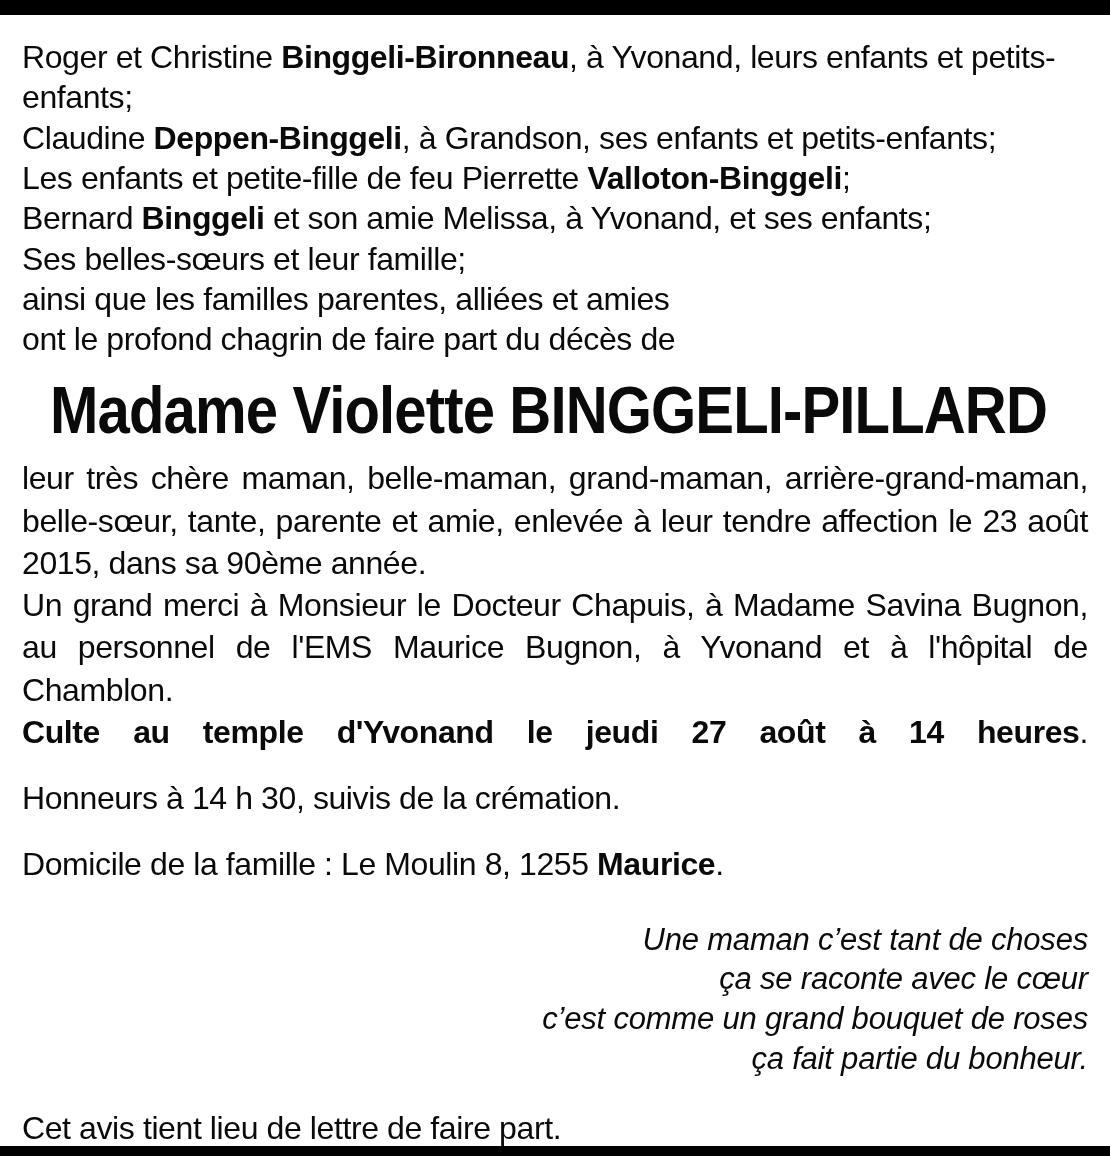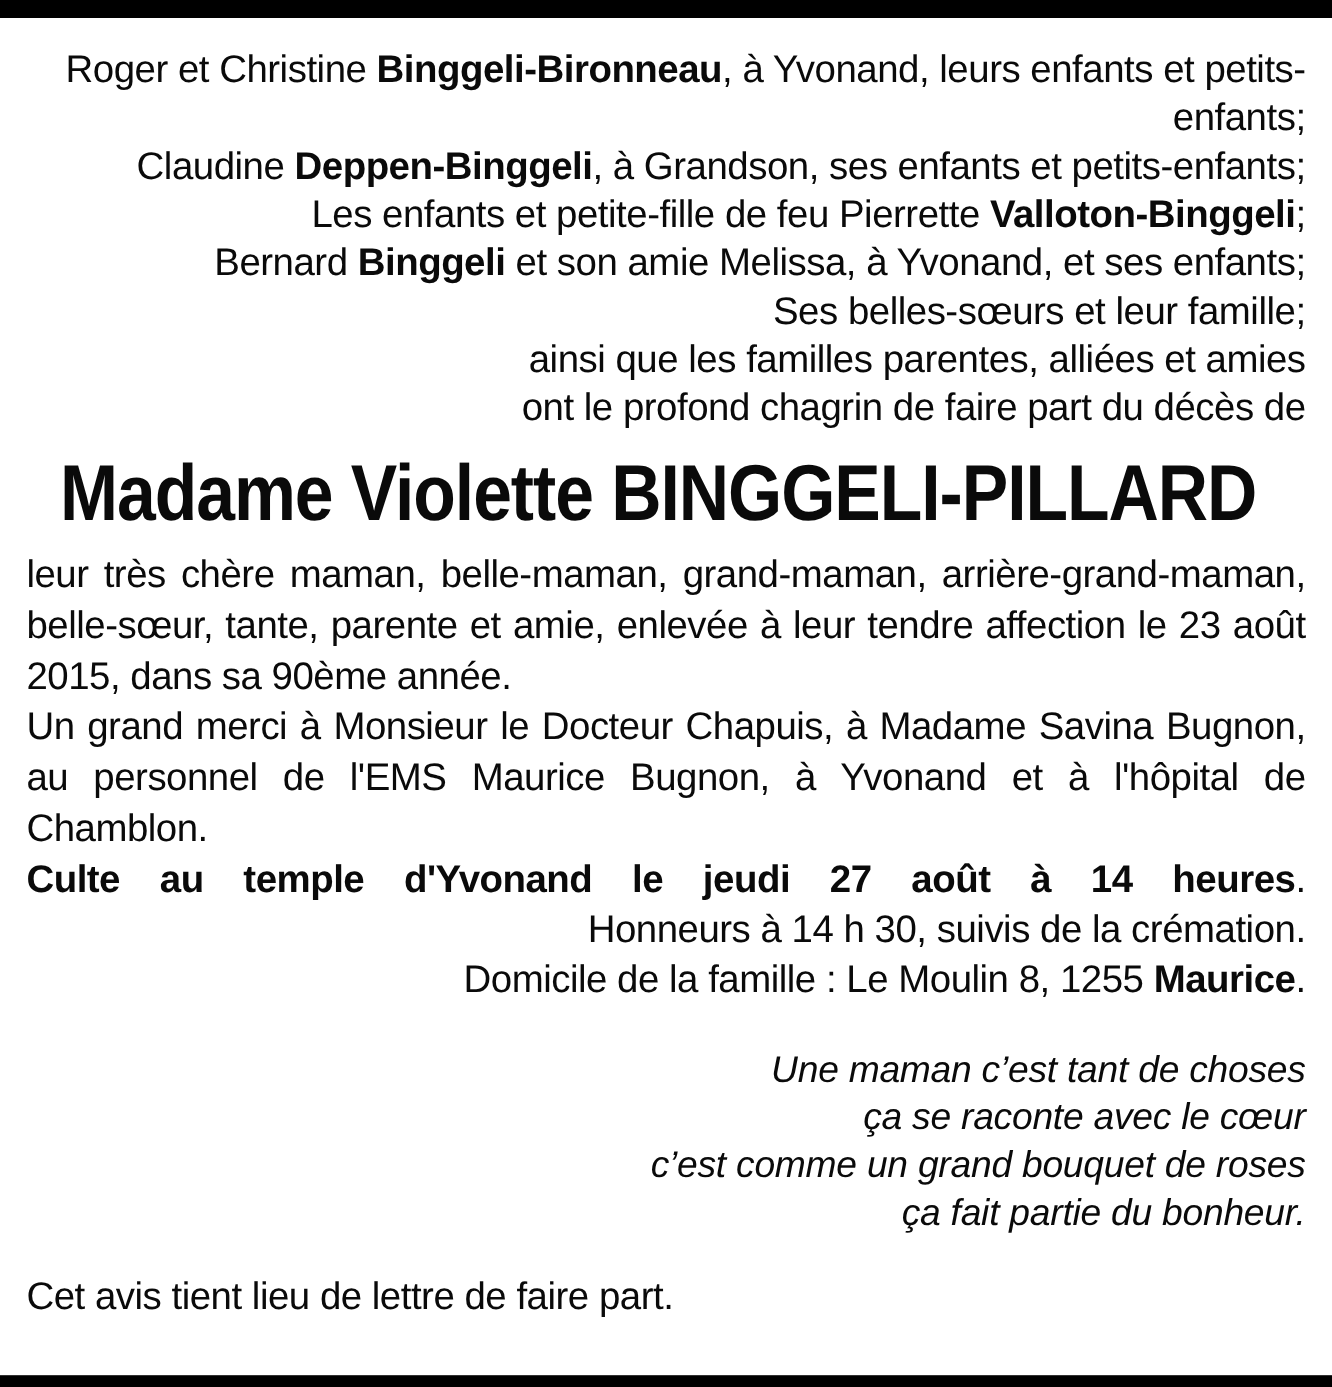--- a/index.html
+++ b/index.html
@@ -13,41 +13,41 @@
   }
   .bar {
     width:100%; background:#000000;
   }
   .bar-top { height:15px; }
   .bar-bottom { height:10px; position:absolute; bottom:0; left:0; }
   .content {
     padding:22px 22px 0 22px;
   }
   
-  .family-list { text-align:right; }
+  .family-list { text-align:left; }
   .family-entry {
     font-size:32px; line-height:1.26; letter-spacing:-0.4px;
   }
   .bold { font-weight:bold; }
   .reg  { font-weight:normal; }
   
   .deceased-title {
     font-size:66px; font-weight:bold; line-height:1.12;
     letter-spacing:-1px; white-space:nowrap;
     margin:14px 0 10px 28px;
     transform:scaleX(0.88); transform-origin:left center;
   }
   
   .notice-body { margin-top:2px; }
   .notice-paragraph {
     font-size:32px; line-height:1.32; letter-spacing:-0.4px;
   }
   .align-justify { text-align:justify; }
   .align-justify-last { text-align:justify; text-align-last:justify; }
-  .align-left { text-align:right; }
+  .align-left { text-align:left;margin-top:24px; }
   
   .memorial-poem { margin-top:34px; text-align:right; }
   .poem-line {
     font-size:31px; line-height:1.28; font-style:italic; letter-spacing:-0.2px;
   }
   
   .closing-line {
     margin-top:30px; text-align:left;
     font-size:32px; line-height:1.3; letter-spacing:-0.4px;
   }

